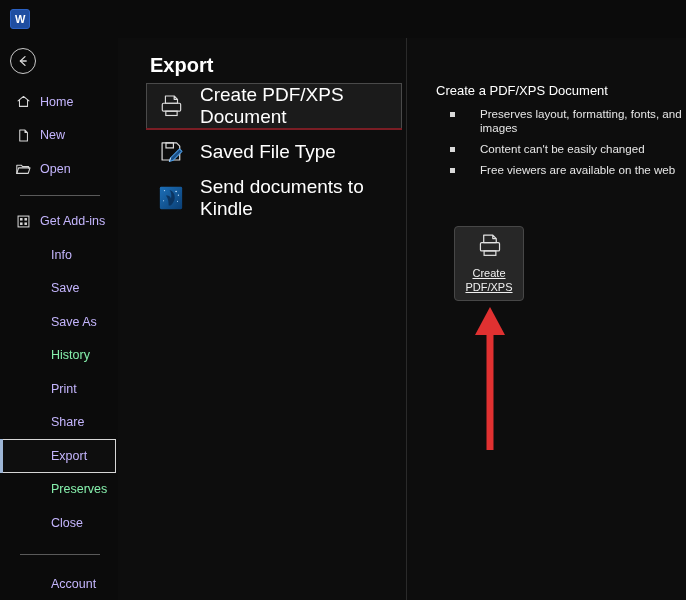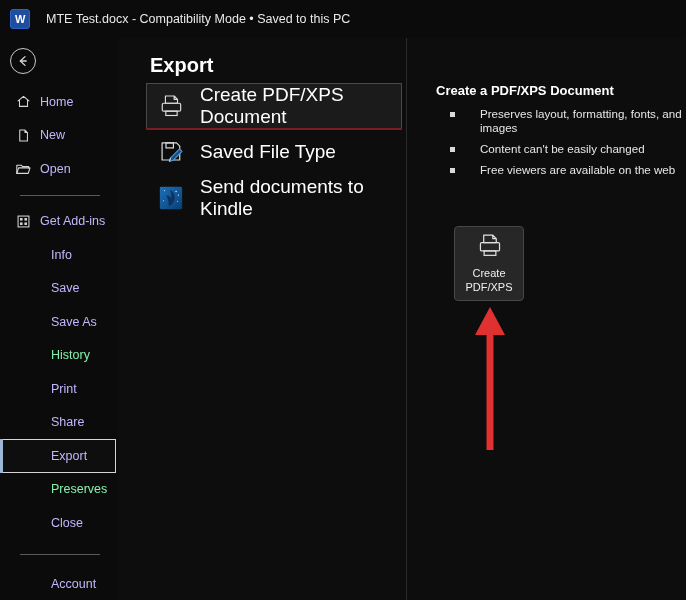--- a/index.html
+++ b/index.html
@@ -181,21 +181,21 @@
   }
 
   
   .detail {
     position: absolute;
     top: 45px; left: 318px;
     width: 250px;
   }
   .detail-title {
     font-size: 13px;
-    font-weight: bold;
+    font-weight: normal;
     color: #ffffff;
     margin-bottom: 9px;
   }
   .bullet-row {
     display: flex;
     align-items: flex-start;
     margin-bottom: 7px;
     padding-left: 14px;
     gap: 14px;
   }
@@ -223,37 +223,37 @@
     flex-direction: column;
     align-items: center;
     justify-content: center;
     cursor: pointer;
   }
   .big-btn .bb-icon { margin-bottom: 4px; }
   .big-btn .bb-label {
     font-size: 11px;
     color: #f0f0f0;
     line-height: 1.25;
+    text-decoration: underline;
   }
 
   
   .annot-arrow {
     position: absolute;
     top: 222px; left: 36px;
     pointer-events: none;
   }
 </style>
 </head>
 <body>
 
 <div id="app">
 
   <div class="titlebar">
     <div class="word-logo">W</div>
-    <div class="title-text">MTE Test.docx  -  Compatibility Mode • Saved to this PC</div>
   </div>
 
   <div class="sidebar">
 
     <div class="back-btn">
       <svg width="14" height="14" viewBox="0 0 14 14" aria-hidden="true">
         <path d="M9 2.6 L4.4 7 L9 11.4" fill="none" stroke="#d8d8d8" stroke-width="1.3" stroke-linecap="round" stroke-linejoin="round"></path>
         <path d="M4.4 7 H10.2" fill="none" stroke="#d8d8d8" stroke-width="1.3" stroke-linecap="round"></path>
       </svg>
     </div>

